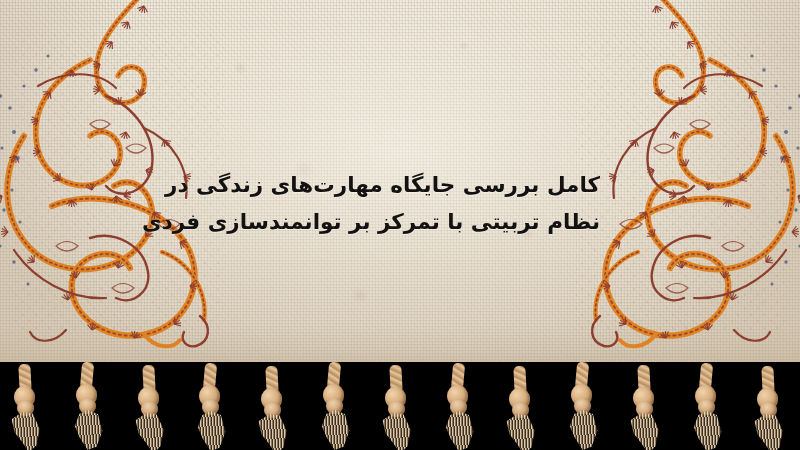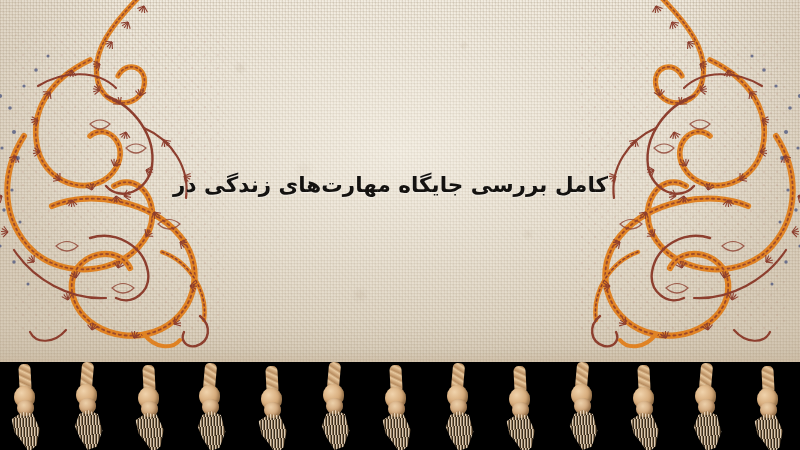--- a/index.html
+++ b/index.html
@@ -50,21 +50,21 @@
   }
 
   
   .ornament{position:absolute;top:0;width:268px;height:360px;}
   .orn-left{left:-6px;}
   .orn-right{right:-6px;transform:scaleX(-1);}
   .ornament svg{display:block;width:100%;height:100%;opacity:.97;}
 
   
   .title-block{
-    position:absolute;left:0;right:4px;top:166px;
+    position:absolute;left:0;right:12px;top:166px;
     text-align:center;
     direction:rtl;
     padding:0 188px;
   }
   .title-line{
     display:block;
     color:#141210;
     font-weight:bold;
     font-size:21.5px;
     line-height:37px;
@@ -336,20 +336,21 @@
         <circle cx="6" cy="246" r="1.6"></circle>
           <circle cx="20" cy="262" r="1.7"></circle>
         <circle cx="34" cy="284" r="1.5"></circle>
       </g>
       <rect x="20" y="30" width="210" height="300" fill="url(#dots2)" opacity=".22"></rect>
     </svg>
   </div>
 
   <div class="title-block">
     <span class="title-line">کامل بررسی جایگاه مهارت‌های زندگی در</span>
+    <span class="title-line">نظام تربیتی با تمرکز بر توانمندسازی فردی</span>
   </div>
 
   <div class="fringe-area">
     <div class="tassel" style="left:8px;top:2px;">
       <i class="cord"></i>
         <i class="knot"></i>
         <i class="knot2"></i>
         <i class="skirt"></i>
       </div>
     <div class="tassel alt" style="left:70px;top:0px;">

